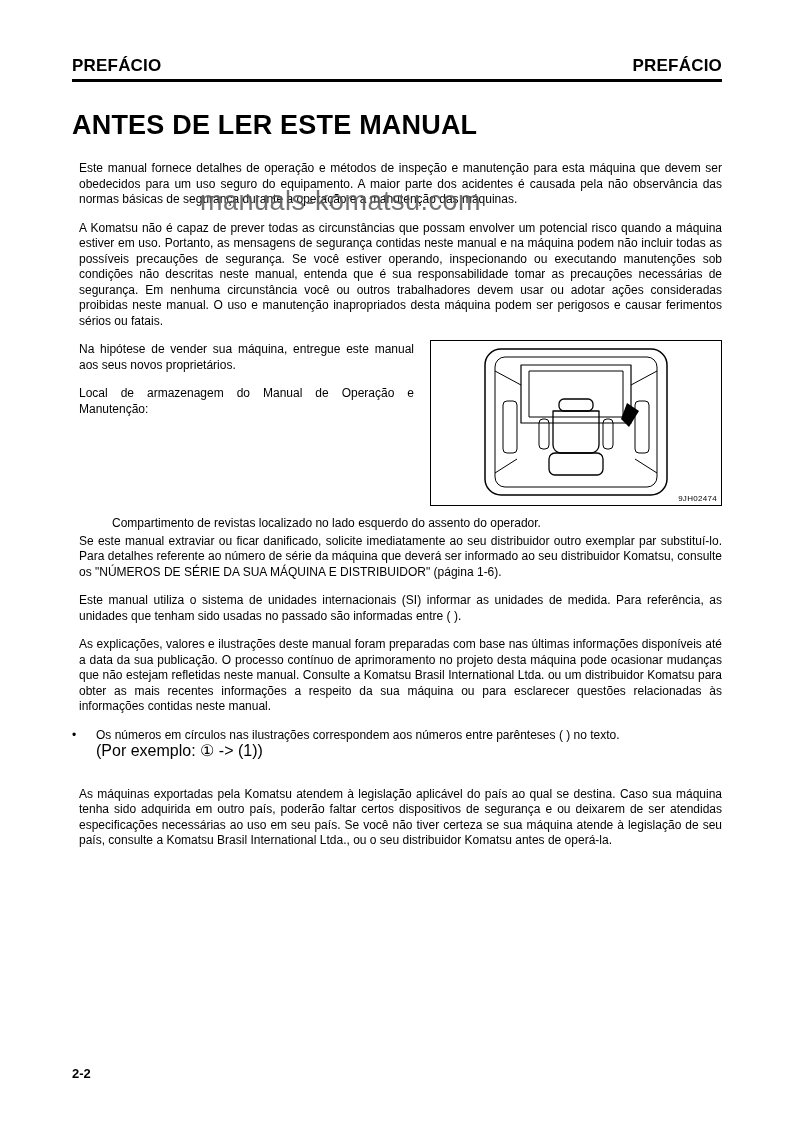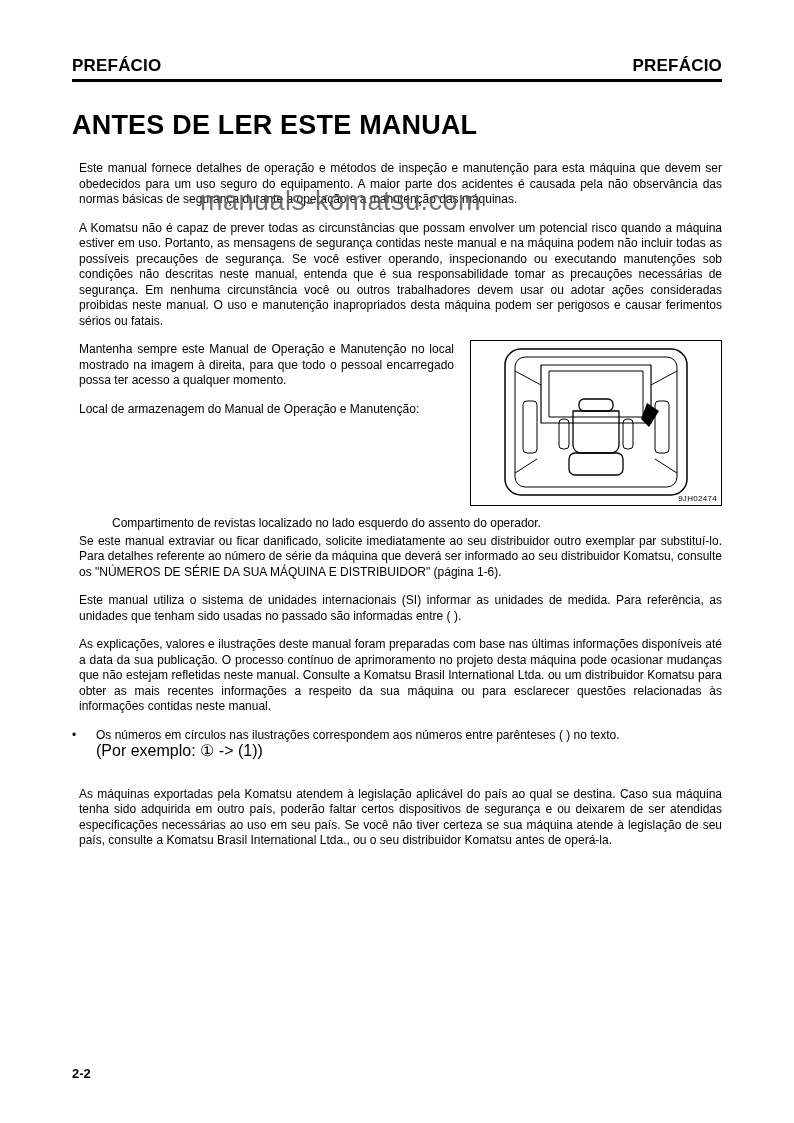--- a/index.html
+++ b/index.html
@@ -43,21 +43,21 @@
     font-size: 12px;
     line-height: 15.5px;
     text-align: justify;
     margin: 0 0 13px 7px;
   }
   
   .figure-section { position: relative; }
   .figure-section::after { content: ""; display: block; clear: both; }
   .cab-figure {
     float: right;
-    width: 252px;
+    width: 292px;
     height: 166px;
     margin: -2px 0 6px 16px;
     border: 1px solid #000;
     position: relative;
     background: #fff;
   }
   .cab-figure svg { display: block; width: 100%; height: 100%; }
   .figure-label {
     position: absolute;
     right: 4px;
@@ -152,21 +152,21 @@
             <rect x="98" y="112" width="54" height="22" rx="6"></rect>
 
             <rect x="88" y="78" width="10" height="30" rx="4" stroke-width="1"></rect>
             <rect x="152" y="78" width="10" height="30" rx="4" stroke-width="1"></rect>
           </g>
 
           <polygon points="176,62 188,70 178,86 170,78" fill="#000"></polygon>
         </svg>
         <span class="figure-label">9JH02474</span>
       </div>
-      <p class="para">Mantenha sempre este Manual de Operação e Manutenção no local mostrado na imagem à direita, para que todo o pessoal encarregado possa ter acesso a qualquer momento.</p>
+      <p class="para">Na hipótese de vender sua máquina, entregue este manual aos seus novos proprietários.</p>
       <p class="para">Local de armazenagem do Manual de Operação e Manutenção:</p>
     </div>
 
     <p class="caption">Compartimento de revistas localizado no lado esquerdo do assento do operador.</p>
 
     <p class="para">Se este manual extraviar ou ficar danificado, solicite imediatamente ao seu distribuidor outro exemplar par substituí-lo. Para detalhes referente ao número de série da máquina que deverá ser informado ao seu distribuidor Komatsu, consulte os "NÚMEROS DE SÉRIE DA SUA MÁQUINA E DISTRIBUIDOR" (página 1-6).</p>
     <p class="para">Este manual utiliza o sistema de unidades internacionais (SI) informar as unidades de medida. Para referência, as unidades que tenham sido usadas no passado são informadas entre ( ).</p>
     <p class="para">As explicações, valores e ilustrações deste manual foram preparadas com base nas últimas informações disponíveis até a data da sua publicação. O processo contínuo de aprimoramento no projeto desta máquina pode ocasionar mudanças que não estejam refletidas neste manual. Consulte a Komatsu Brasil International Ltda. ou um distribuidor Komatsu para obter as mais recentes informações a respeito da sua máquina ou para esclarecer questões relacionadas às informações contidas neste manual.</p>
 
     <div class="bullet-row">

